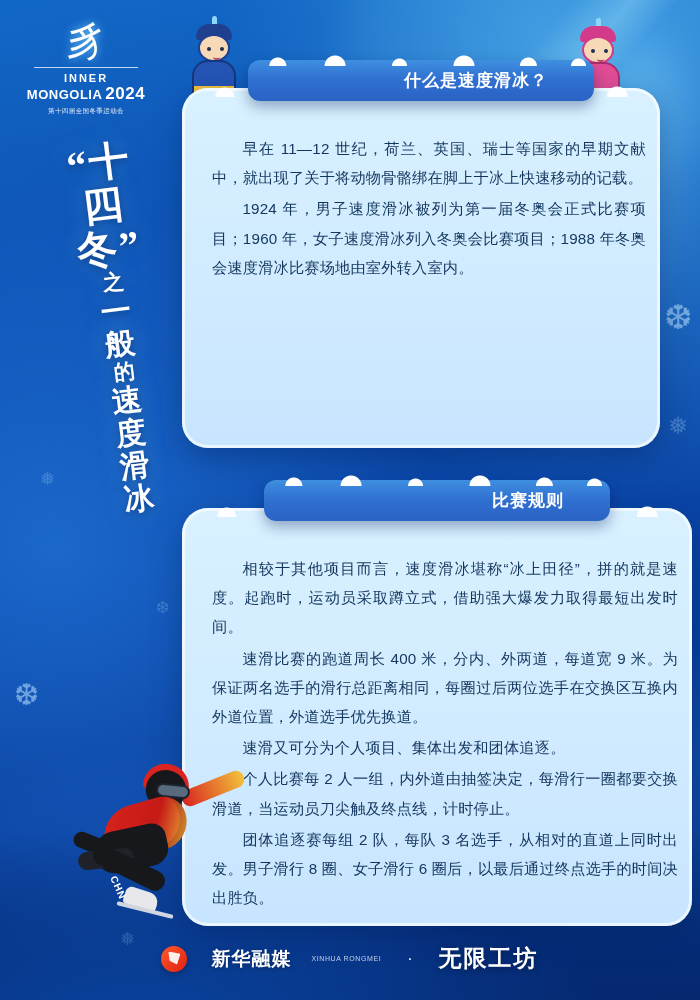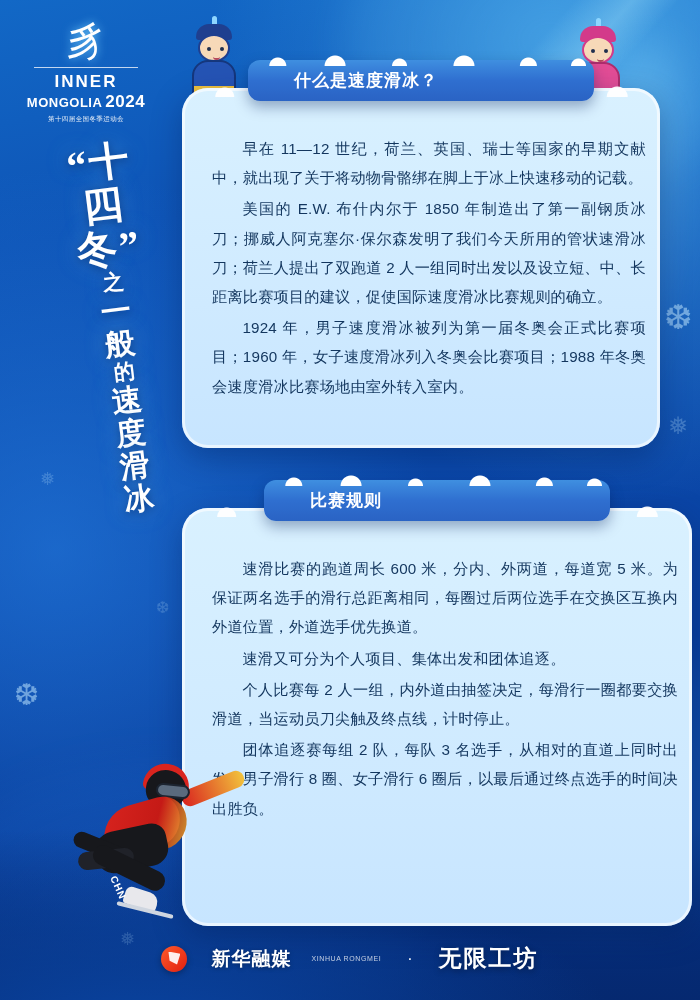--- a/index.html
+++ b/index.html
@@ -101,21 +101,21 @@
     text-shadow: 0 0 10px rgba(120,210,255,0.9);
     letter-spacing: -2px;
   }
   .emblem-rule {
     width: 104px;
     height: 1px;
     background: rgba(255,255,255,0.75);
     margin: 5px auto 4px;
   }
   .emblem-line1 {
-    font-size: 17px;
+    font-size: 11px;
     letter-spacing: 2px;
     font-weight: bold;
   }
   .emblem-line2 {
     font-size: 13px;
     font-weight: bold;
     letter-spacing: 0.5px;
     display: flex;
     align-items: baseline;
     justify-content: center;
@@ -270,21 +270,21 @@
     transform: translateX(-50%);
     top: -28px;
     min-width: 254px;
     padding: 9px 46px;
     background: linear-gradient(180deg, #3f8fe0 0%, #2f6fd0 50%, #2a63c4 100%);
     border-radius: 12px;
     color: #ffffff;
     font-size: 17px;
     font-weight: bold;
     letter-spacing: 1px;
-    text-align: left;
+    text-align: right;
     white-space: nowrap;
     box-shadow: 0 6px 14px rgba(2,30,85,0.35);
   }
   .snowcap {
     position: absolute;
     left: -6px;
     right: -6px;
     top: -8px;
     height: 14px;
     background:
@@ -555,33 +555,33 @@
   </div>
 
   <div class="card card-1">
     <div class="card-snowcap"></div>
     <div class="card-title">
       <div class="snowcap"></div>
       <span>什么是速度滑冰？</span>
     </div>
     <div class="card-body">
       <p>早在 11—12 世纪，荷兰、英国、瑞士等国家的早期文献中，就出现了关于将动物骨骼绑在脚上于冰上快速移动的记载。</p>
-      <p>美国的 E.W. 布什内尔于 1850 年制造出了第一副钢质冰刀；挪威人阿克塞尔·保尔森发明了我们今天所用的管状速滑冰刀；荷兰人提出了双跑道 2 人一组同时出发以及设立短、中、长距离比赛项目的建议，促使国际速度滑冰比赛规则的确立。</p>
       <p>1924 年，男子速度滑冰被列为第一届冬奥会正式比赛项目；1960 年，女子速度滑冰列入冬奥会比赛项目；1988 年冬奥会速度滑冰比赛场地由室外转入室内。</p>
     </div>
   </div>
 
   <div class="card card-2">
     <div class="card-snowcap"></div>
     <div class="card-title">
       <div class="snowcap"></div>
       <span>比赛规则</span>
     </div>
     <div class="card-body">
-      <p>速滑比赛的跑道周长 600 米，分内、外两道，每道宽 5 米。为保证两名选手的滑行总距离相同，每圈过后两位选手在交换区互换内外道位置，外道选手优先换道。</p>
+      <p>相较于其他项目而言，速度滑冰堪称“冰上田径”，拼的就是速度。起跑时，运动员采取蹲立式，借助强大爆发力取得最短出发时间。</p>
+      <p>速滑比赛的跑道周长 400 米，分内、外两道，每道宽 9 米。为保证两名选手的滑行总距离相同，每圈过后两位选手在交换区互换内外道位置，外道选手优先换道。</p>
       <p>速滑又可分为个人项目、集体出发和团体追逐。</p>
       <p>个人比赛每 2 人一组，内外道由抽签决定，每滑行一圈都要交换滑道，当运动员刀尖触及终点线，计时停止。</p>
       <p>团体追逐赛每组 2 队，每队 3 名选手，从相对的直道上同时出发。男子滑行 8 圈、女子滑行 6 圈后，以最后通过终点选手的时间决出胜负。</p>
     </div>
   </div>
 
   <div class="skater">
     <div class="sk-arm-up"></div>
     <div class="sk-helmet"></div>
     <div class="sk-head"></div>

